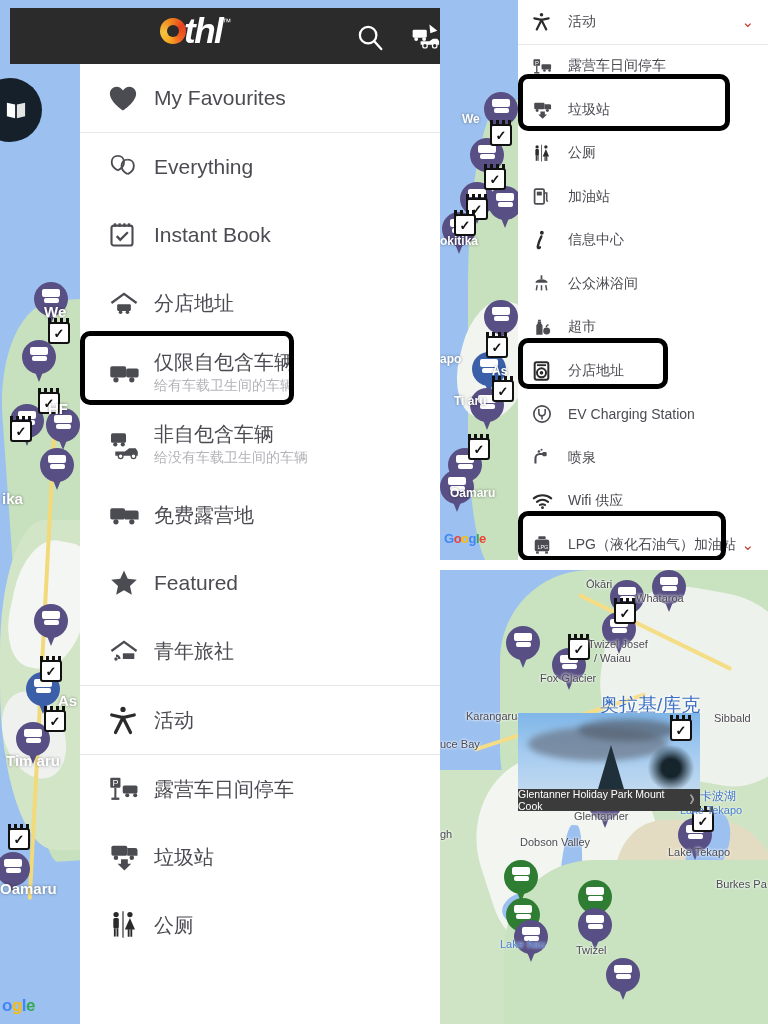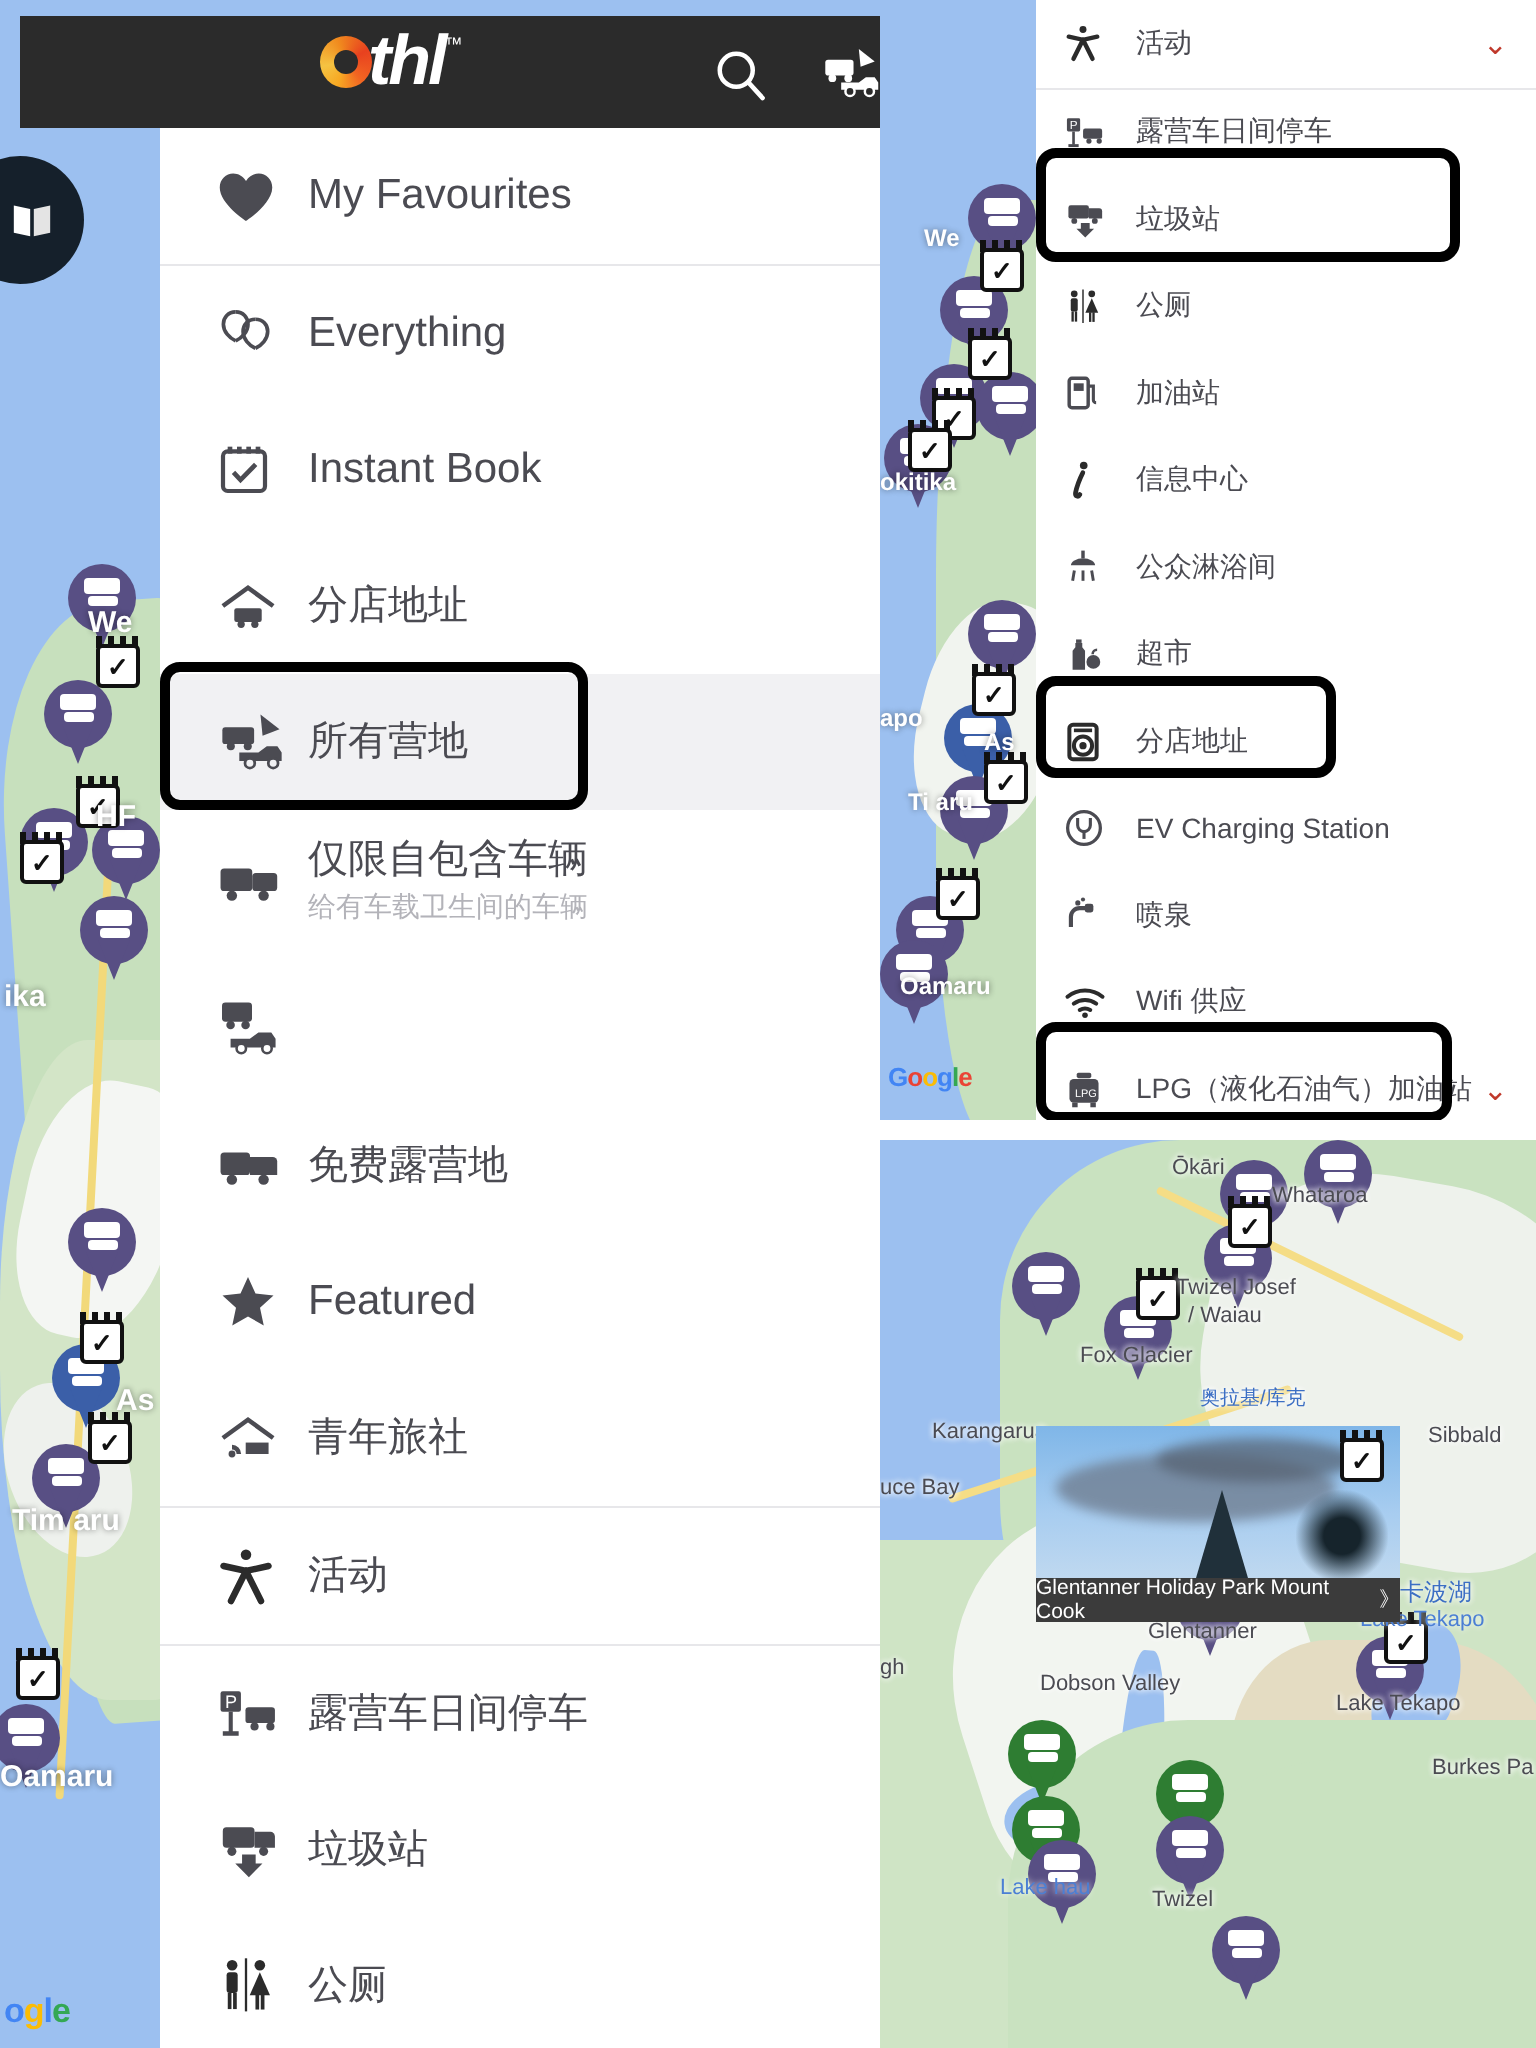--- a/index.html
+++ b/index.html
@@ -456,36 +456,20 @@
             <rect x="8" y="13" width="12" height="6" rx="1" fill="#4b4b52"></rect>
             <circle cx="11" cy="20" r="1.6" fill="#4b4b52"></circle>
             <circle cx="17" cy="20" r="1.6" fill="#4b4b52"></circle>
           </svg>
         </span>
         <span class="txt">
             <span class="lbl cn">分店地址</span>
           </span>
       </div>
 
-      <div class="mrow selected">
-        <span class="ic">
-          <svg width="36" height="30" viewBox="0 0 34 28">
-            <path d="M21 1 L30 8 L22 11 Z" fill="#4b4b52"></path>
-            <rect x="3" y="7" width="15" height="8" rx="1.4" fill="#4b4b52"></rect>
-            <circle cx="7" cy="16" r="1.9" fill="#4b4b52"></circle>
-            <circle cx="15" cy="16" r="1.9" fill="#4b4b52"></circle>
-            <path d="M11 19 h9 l4 -3 h5 l2 3 v4 h-20 z" fill="#4b4b52"></path>
-            <circle cx="16" cy="24" r="2.3" fill="#f1f1f3" stroke="#4b4b52" stroke-width="1.3"></circle>
-            <circle cx="27" cy="24" r="2.3" fill="#f1f1f3" stroke="#4b4b52" stroke-width="1.3"></circle>
-          </svg>
-        </span>
-        <span class="txt">
-            <span class="lbl cn">所有营地</span>
-          </span>
-      </div>
 
       <div class="mrow tall">
         <span class="ic">
           <svg width="34" height="26" viewBox="0 0 30 22">
             <rect x="2" y="5" width="14" height="10" rx="1.6" fill="#4b4b52"></rect>
             <rect x="16" y="7" width="11" height="8" rx="1.6" fill="#4b4b52"></rect>
             <circle cx="7" cy="17" r="2.3" fill="#4b4b52"></circle>
             <circle cx="21" cy="17" r="2.3" fill="#4b4b52"></circle>
           </svg>
         </span>
@@ -498,20 +482,24 @@
       <div class="mrow tall">
         <span class="ic">
           <svg width="36" height="30" viewBox="0 0 32 28">
             <rect x="2" y="3" width="14" height="9" rx="1.6" fill="#4b4b52"></rect>
             <circle cx="6" cy="13.5" r="2" fill="#4b4b52"></circle>
             <circle cx="13" cy="13.5" r="2" fill="#4b4b52"></circle>
             <path d="M6 20 h9 l4 -3 h6 l2 3 v4 h-21 z" fill="#4b4b52"></path>
             <circle cx="11" cy="24.5" r="2.2" fill="#fff" stroke="#4b4b52" stroke-width="1.2"></circle>
             <circle cx="23" cy="24.5" r="2.2" fill="#fff" stroke="#4b4b52" stroke-width="1.2"></circle>
           </svg>
+        </span>
+        <span class="txt">
+          <span class="lbl cn">非自包含车辆</span>
+          <span class="sub">给没有车载卫生间的车辆</span>
         </span>
       </div>
 
       <div class="mrow">
         <span class="ic">
           <svg width="34" height="26" viewBox="0 0 30 22">
             <rect x="2" y="5" width="13" height="10" rx="1.6" fill="#4b4b52"></rect>
             <path d="M15 7 h10 a2 2 0 0 1 2 2 v6 h-12 z" fill="#4b4b52"></path>
             <circle cx="7" cy="17" r="2.3" fill="#4b4b52"></circle>
             <circle cx="21" cy="17" r="2.3" fill="#4b4b52"></circle>
@@ -1051,21 +1039,21 @@
           <div class="tip"></div>
         </div>
 
       <span class="blabel" style="left:146px;top:8px">Ōkāri</span>
       <span class="blabel" style="left:196px;top:22px">Whataroa</span>
       <span class="blabel" style="left:148px;top:68px">Twizel Josef</span>
       <span class="blabel" style="left:154px;top:82px">/ Waiau</span>
       <span class="blabel" style="left:100px;top:102px">Fox Glacier</span>
       <span class="blabel" style="left:26px;top:140px">Karangarua</span>
       <span class="blabel" style="left:0px;top:168px">uce Bay</span>
-      <span class="blabel cn" style="left:160px;top:122px;font-size:10px">奥拉基/库克</span>
+      <span class="blabel cn" style="left:160px;top:122px;font-size:19px">奥拉基/库克</span>
       <span class="blabel" style="left:274px;top:142px">Sibbald</span>
       <span class="blabel" style="left:134px;top:240px">Glentanner</span>
       <span class="blabel" style="left:80px;top:266px">Dobson Valley</span>
       <span class="blabel" style="left:0px;top:258px">gh</span>
       <span class="blabel cn" style="left:248px;top:218px;font-size:12px">特卡波湖</span>
       <span class="blabel water" style="left:240px;top:234px">Lake Tekapo</span>
       <span class="blabel" style="left:228px;top:276px">Lake Tekapo</span>
       <span class="blabel" style="left:276px;top:308px">Burkes Pa</span>
       <span class="blabel water" style="left:60px;top:368px">Lake  hau</span>
       <span class="blabel" style="left:136px;top:374px">Twizel</span>

